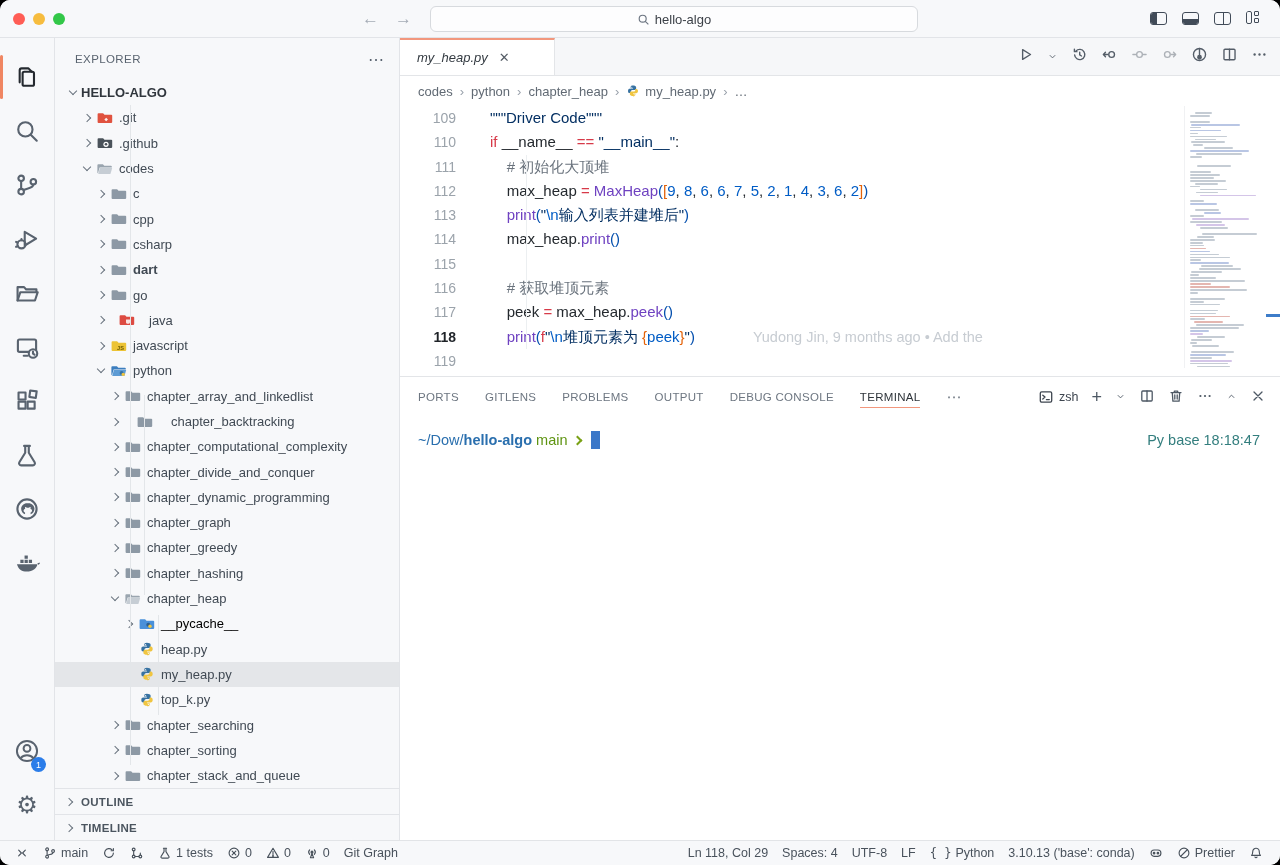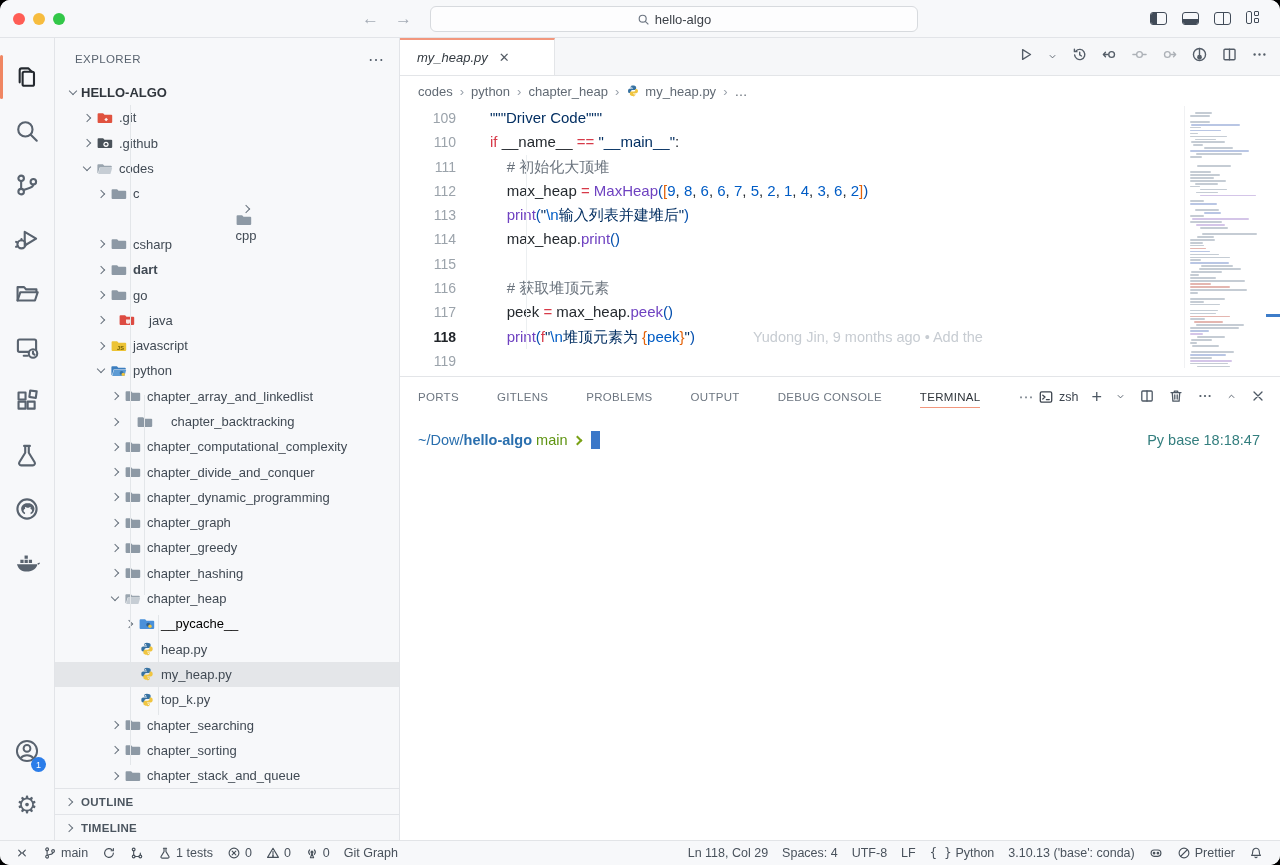--- a/index.html
+++ b/index.html
@@ -66,21 +66,21 @@
   .cline .num.cur{color:#1f2328;font-weight:bold;}
   .tk-k{color:#d73a49;} .tk-f{color:#6f42c1;} .tk-n{color:#005cc5;} .tk-s{color:#032f62;}
   .tk-c{color:#6a737d;} .tk-d{color:#24292e;} .tk-p{color:#0550ae;} .tk-b{color:#e36209;}
   .blame{color:#c7ccd2;margin-left:58px;font-size:14.5px;}
   .indent-guide{position:absolute;left:126px;width:1px;background:#eceff1;}
   .minimap{position:absolute;top:0;right:14px;width:82px;height:262px;border-left:1px solid #f0f1f3;background:#fff;overflow:hidden;}
   .mline{position:absolute;height:1.8px;border-radius:1px;}
   .ov-marker{position:absolute;right:0;width:14px;height:3px;background:#3d7cc9;}
   
   .panel{flex:1;border-top:1px solid #e3e5e8;background:#fff;display:flex;flex-direction:column;min-height:0;}
-  .panel-tabs{height:40px;display:flex;align-items:center;padding:0 18px;gap:38px;position:relative;}
+  .panel-tabs{height:40px;display:flex;align-items:center;padding:0 18px;gap:26px;position:relative;}
   .ptab{font-size:11.5px;letter-spacing:.3px;color:#6d7681;padding:4px 0;}
   .ptab.active{color:#2e343a;border-bottom:1.5px solid #f2977d;}
   .ptab-dots{color:#6d7681;font-size:15px;letter-spacing:1px;}
   .panel-actions{position:absolute;right:14px;top:0;bottom:0;display:flex;align-items:center;gap:13px;color:#4d5864;font-size:13px;}
   .panel-actions svg{width:16px;height:16px;}
   .shellbadge{display:flex;align-items:center;gap:5px;font-size:12.5px;color:#3e4650;}
   .plus{font-size:18px;font-weight:300;line-height:1;color:#4d5864;}
   .terminal{flex:1;padding:14px 20px 0 18px;font-family:"DejaVu Sans Mono",monospace;font-size:14.5px;position:relative;}
   .tline{display:flex;align-items:center;}
   .t-path{color:#2a6fae;} .t-pathb{color:#2a6fae;font-weight:bold;} .t-branch{color:#5f9412;}
@@ -274,21 +274,21 @@
             <span class="chevslot">
               <span class="cv right"></span>
             </span>
             <span class="ticon">
               <svg viewBox="0 0 16 16" fill="#8d99a5">
                 <path d="M1.5 3.2h4.6l1.4 1.5h6.8c.5 0 .9.4.9.9v6.5c0 .5-.4.9-.9.9H1.5c-.5 0-.9-.4-.9-.9V4.1c0-.5.4-.9.9-.9z"></path>
               </svg>
             </span>
             <span class="tlabel">c</span>
           </div>
-          <div class="trow" style="padding-left: 38px; flex-direction: column;">
+          <div class="trow" style="padding-left: 38px;">
             <span class="chevslot">
               <span class="cv right"></span>
             </span>
             <span class="ticon">
               <svg viewBox="0 0 16 16" fill="#8d99a5">
                 <path d="M1.5 3.2h4.6l1.4 1.5h6.8c.5 0 .9.4.9.9v6.5c0 .5-.4.9-.9.9H1.5c-.5 0-.9-.4-.9-.9V4.1c0-.5.4-.9.9-.9z"></path>
               </svg>
             </span>
             <span class="tlabel">cpp</span>
           </div>

